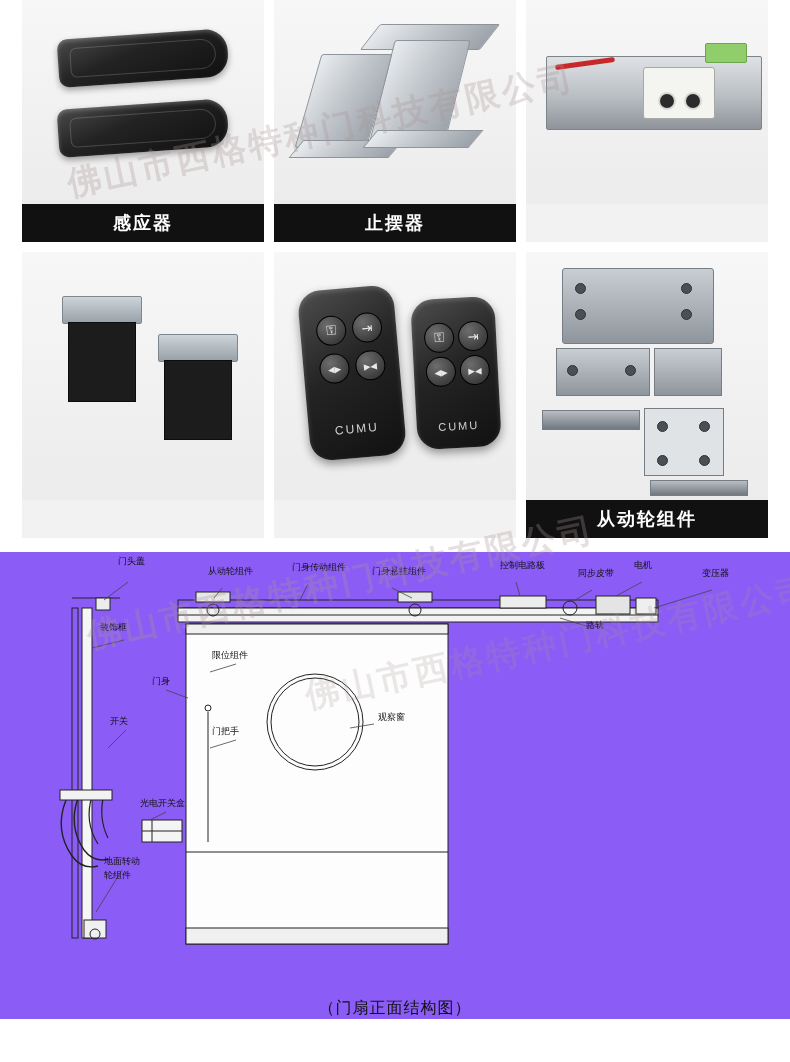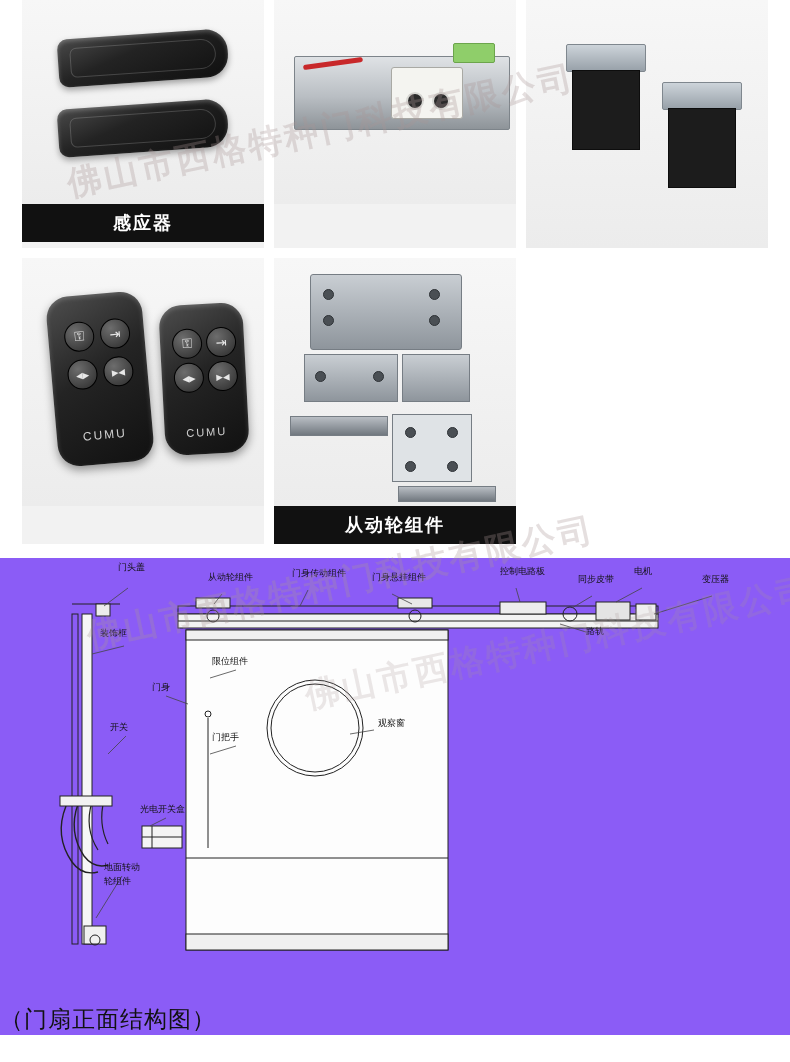--- a/index.html
+++ b/index.html
@@ -171,21 +171,22 @@
     margin-top: 14px;
     width: 790px;
     background: #8b5cf6;
   }
   .diagram-canvas {
     position: relative;
     width: 790px;
     height: 430px;
   }
   .diagram-caption {
-    font-size: 23px;
+    text-align: center;
+    font-size: 16px;
     color: #111;
     padding-top: 16px;
     letter-spacing: 1px;
   }
 
   
   .wm {
     position: absolute;
     color: rgba(170,150,150,.30);
     font-size: 34px;
@@ -205,20 +206,30 @@
 <div class="product-grid">
 
   <div class="product-card">
     <div class="product-photo">
       <div class="sensor a"></div>
       <div class="sensor b"></div>
     </div>
     <div class="product-label">感应器</div>
   </div>
 
+  <div class="product-card">
+    <div class="product-photo">
+      <div class="bracket rail"></div>
+      <div class="bracket l1"></div>
+      <div class="bracket l2"></div>
+      <div class="bracket base1"></div>
+      <div class="bracket base2"></div>
+    </div>
+    <div class="product-label">止摆器</div>
+  </div>
 
   <div class="product-card">
     <div class="product-photo">
       <div class="ground-term">
         <div class="wire"></div>
         <div class="green"></div>
         <div class="plate">
           <div class="hole h1"></div>
           <div class="hole h2"></div>
         </div>

